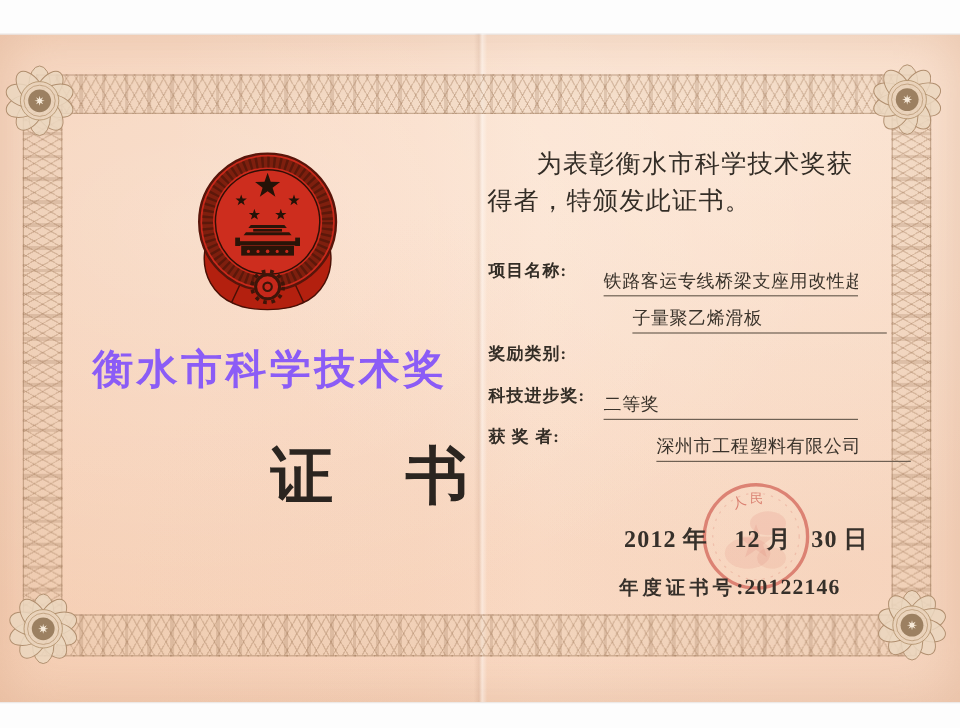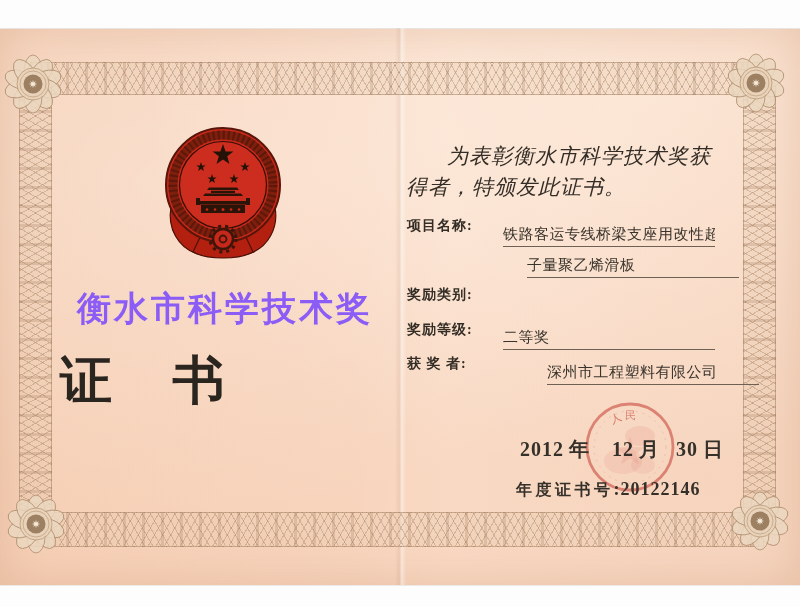--- a/index.html
+++ b/index.html
@@ -43,27 +43,27 @@
       repeating-linear-gradient(0deg, transparent 0 16px, rgba(150,110,80,0.22) 16px 19px);
   }
   .rosette{position:absolute;width:60px;height:60px;}
   .emblem{position:absolute;left:161px;top:121px;width:124px;height:140px;}
   .cert-title{
     position:absolute;left:60px;top:289px;width:330px;text-align:center;
     font-family:Liberation Sans, sans-serif;font-weight:700;
     font-size:34px;line-height:38px;letter-spacing:3px;color:#8b5cf6;
   }
   .cert-doctype{
-    position:absolute;left:60px;top:352px;width:330px;text-align:left;
+    position:absolute;left:60px;top:369px;width:330px;text-align:right;
     font-family:"Liberation Sans","DejaVu Sans",sans-serif;font-weight:700;
     font-size:52px;line-height:56px;word-spacing:46px;color:#2b2520;
   }
   .intro{
-    position:absolute;left:406px;top:141px;width:320px;
-    font-size:21px;line-height:31px;letter-spacing:1px;color:#332d26;font-style:italic;
+    position:absolute;left:406px;top:121px;width:320px;
+    font-size:21px;line-height:31px;letter-spacing:1px;color:#332d26;
   }
   .intro .l1{display:block;text-indent:41px;}
   .intro .l2{display:block;}
   .field-label{
     position:absolute;left:407px;font-size:14px;font-weight:700;
     letter-spacing:1px;color:#332d26;white-space:nowrap;
   }
   .field-value{
     position:absolute;left:503px;width:212px;font-size:15px;color:#3a332b;
     border-bottom:1px solid #6e6053;white-space:nowrap;overflow:hidden;
@@ -225,21 +225,21 @@
     <span class="l1">为表彰衡水市科学技术奖获</span>
     <span class="l2">得者，特颁发此证书。</span>
   </div>
 
   <div class="field-label" style="top:217px;">项目名称:</div>
   <div class="field-value" style="top:218px;height:26px;">铁路客运专线桥梁支座用改性超高分</div>
   <div class="field-value" style="top:250px;height:25px;margin-left:24px;">子量聚乙烯滑板</div>
 
   <div class="field-label" style="top:286px;">奖励类别:</div>
 
-  <div class="field-label" style="top:321px;">奖励等级:</div>
+  <div class="field-label" style="top:321px;">科技进步奖:</div>
   <div class="field-value" style="top:323px;height:24px;">二等奖</div>
 
   <div class="field-label" style="top:355px;">获 奖 者:</div>
   <div class="field-value" style="top:357px;height:25px;margin-left:44px;">深州市工程塑料有限公司</div>
 
   <svg class="stamp" viewBox="0 0 94 94">
     <defs>
         <path id="arcp" d="M14,52 A33,33 0 0 1 80,52"></path>
       </defs>
     <circle cx="47" cy="47" r="43" fill="none" stroke="#d4685c" stroke-width="2.8" opacity="0.85"></circle>

